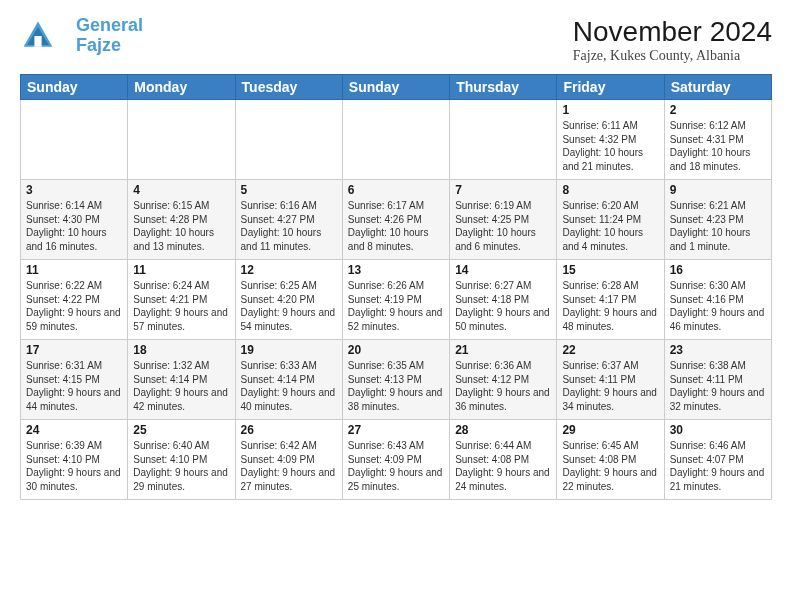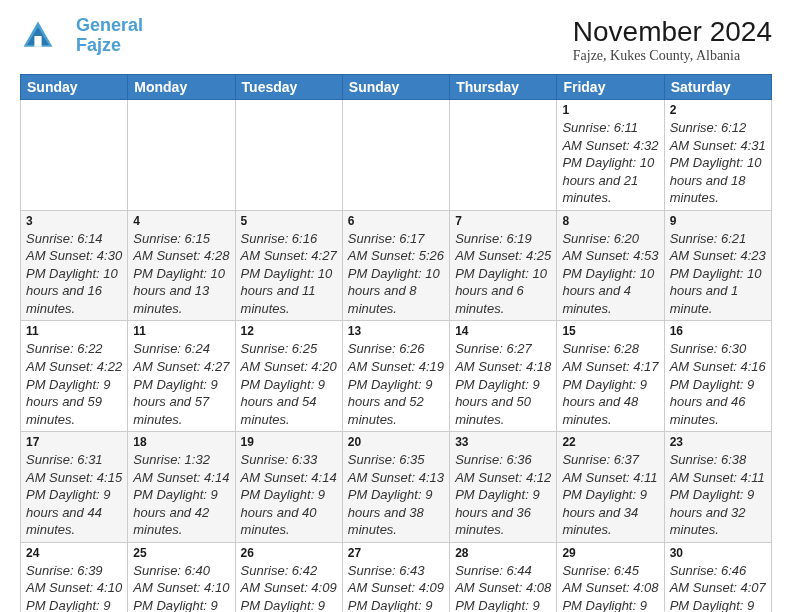--- a/index.html
+++ b/index.html
@@ -79,24 +79,23 @@
       background: #f5f5f5;
     }
     .day-number {
       font-size: 12px;
       font-weight: bold;
       color: #1a1a1a;
       display: block;
       margin-bottom: 2px;
     }
     .day-info {
-      font-size: 13px;
+      font-size: 10px;
       color: #333;
       line-height: 1.35;
-      font-style: italic;
     }
     .empty-cell {
       background: #fff !important;
     }
   </style>
 </head>
 <body>
 
 <div class="page">
   <div class="header">
@@ -164,53 +163,53 @@
           </td>
           <td>
             <span class="day-number">5</span>
             <div class="day-info">Sunrise: 6:16 AM
 Sunset: 4:27 PM
 Daylight: 10 hours and 11 minutes.</div>
           </td>
           <td>
             <span class="day-number">6</span>
             <div class="day-info">Sunrise: 6:17 AM
-Sunset: 5:26 PM
+Sunset: 4:26 PM
 Daylight: 10 hours and 8 minutes.</div>
           </td>
           <td>
             <span class="day-number">7</span>
             <div class="day-info">Sunrise: 6:19 AM
 Sunset: 4:25 PM
 Daylight: 10 hours and 6 minutes.</div>
           </td>
           <td>
             <span class="day-number">8</span>
             <div class="day-info">Sunrise: 6:20 AM
-Sunset: 4:53 PM
+Sunset: 11:24 PM
 Daylight: 10 hours and 4 minutes.</div>
           </td>
           <td>
             <span class="day-number">9</span>
             <div class="day-info">Sunrise: 6:21 AM
 Sunset: 4:23 PM
 Daylight: 10 hours and 1 minute.</div>
           </td>
         </tr>
         <tr>
           <td>
             <span class="day-number">11</span>
             <div class="day-info">Sunrise: 6:22 AM
 Sunset: 4:22 PM
 Daylight: 9 hours and 59 minutes.</div>
           </td>
           <td>
             <span class="day-number">11</span>
             <div class="day-info">Sunrise: 6:24 AM
-Sunset: 4:27 PM
+Sunset: 4:21 PM
 Daylight: 9 hours and 57 minutes.</div>
           </td>
           <td>
             <span class="day-number">12</span>
             <div class="day-info">Sunrise: 6:25 AM
 Sunset: 4:20 PM
 Daylight: 9 hours and 54 minutes.</div>
           </td>
           <td>
             <span class="day-number">13</span>
@@ -256,21 +255,21 @@
 Sunset: 4:14 PM
 Daylight: 9 hours and 40 minutes.</div>
           </td>
           <td>
             <span class="day-number">20</span>
             <div class="day-info">Sunrise: 6:35 AM
 Sunset: 4:13 PM
 Daylight: 9 hours and 38 minutes.</div>
           </td>
           <td>
-            <span class="day-number">33</span>
+            <span class="day-number">21</span>
             <div class="day-info">Sunrise: 6:36 AM
 Sunset: 4:12 PM
 Daylight: 9 hours and 36 minutes.</div>
           </td>
           <td>
             <span class="day-number">22</span>
             <div class="day-info">Sunrise: 6:37 AM
 Sunset: 4:11 PM
 Daylight: 9 hours and 34 minutes.</div>
           </td>

